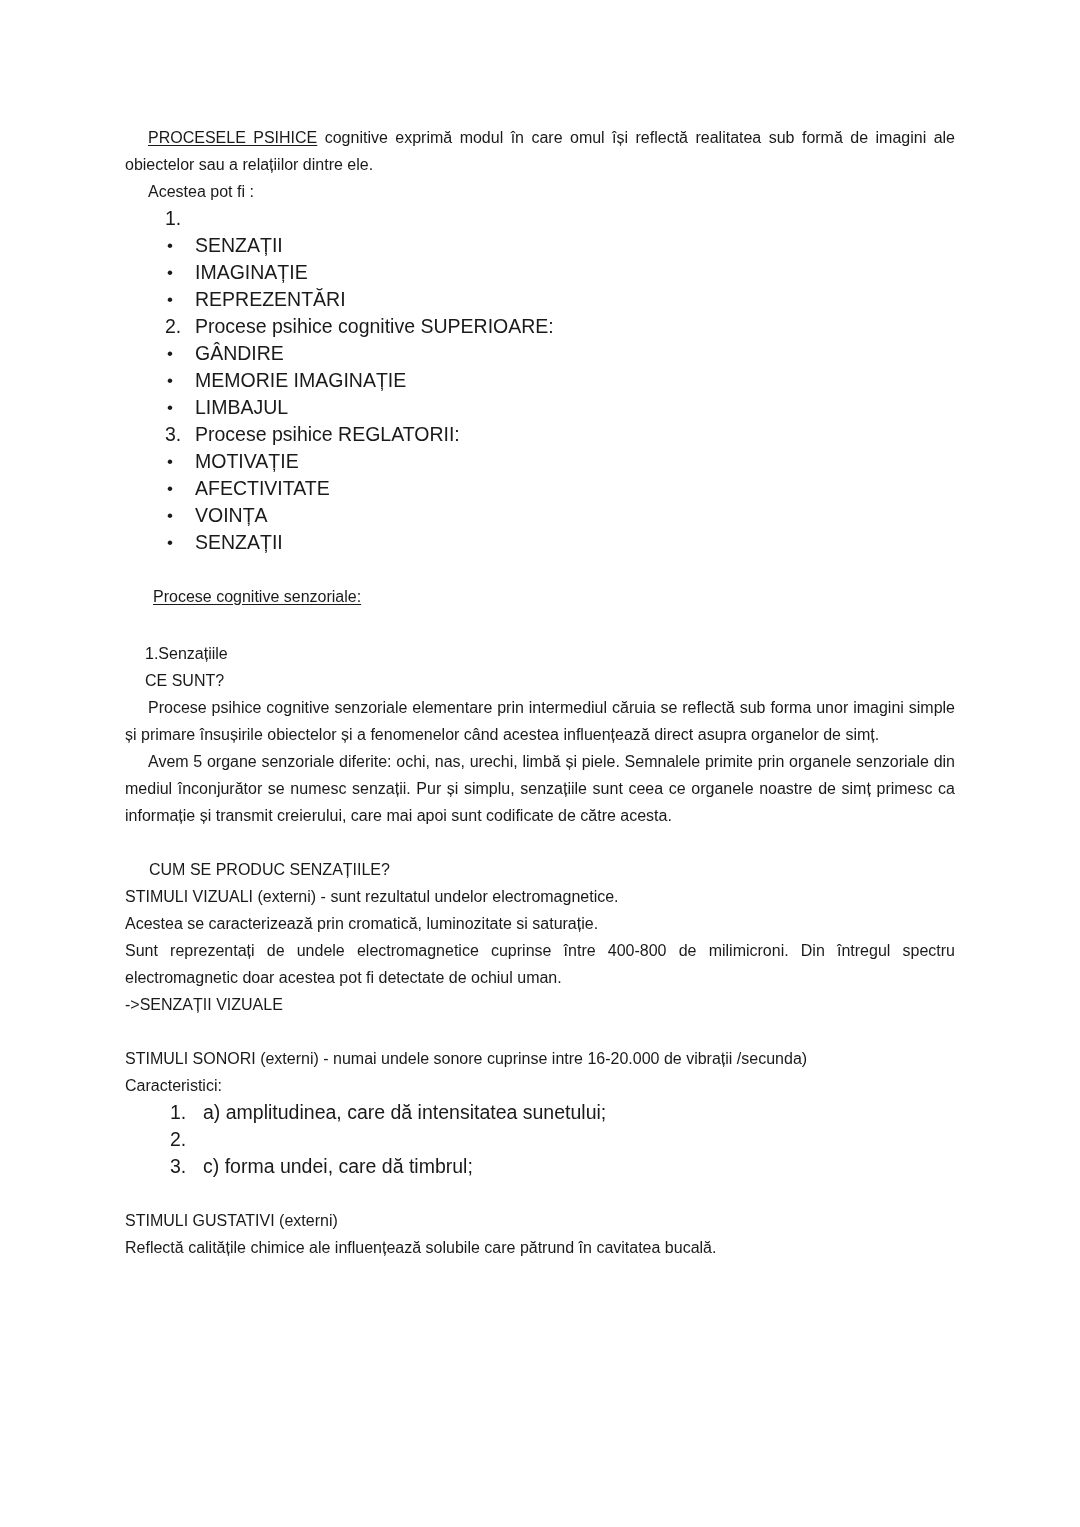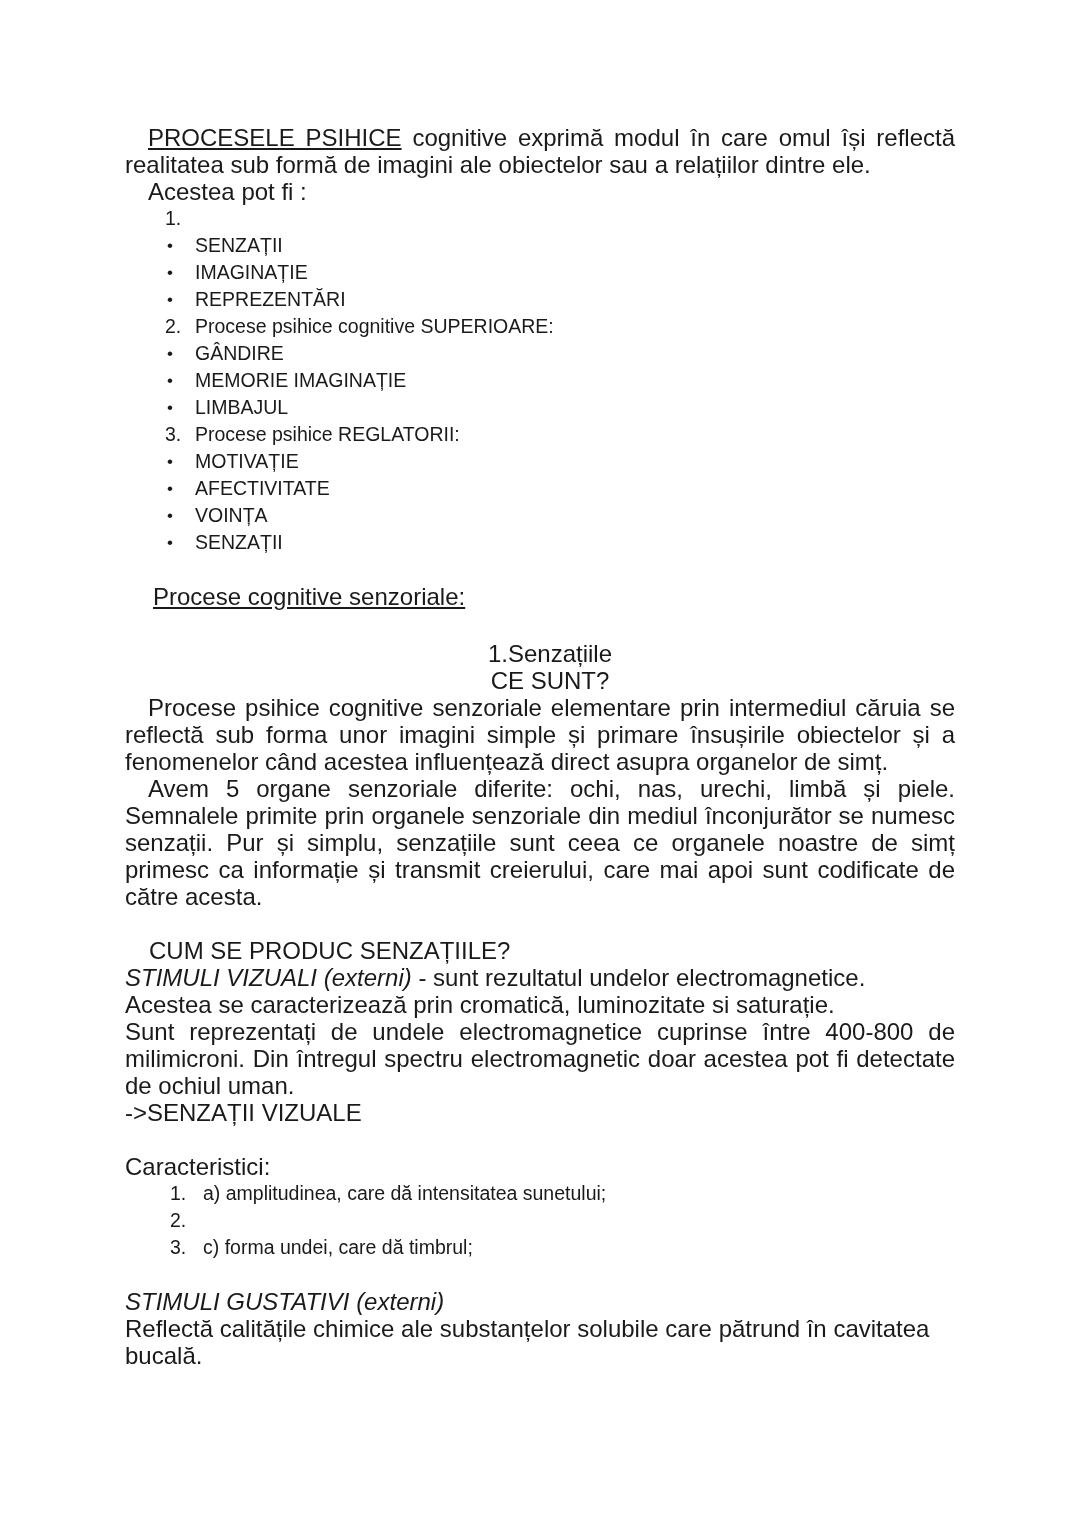--- a/index.html
+++ b/index.html
@@ -27,44 +27,42 @@
 
   .doc {
     width: 830px;
     font-size: 19.5px;
     line-height: 27px;
   }
 
   
   p {
     margin: 0;
-    font-size: 24px;
+    font-size: 16px;
     line-height: 27px;
   }
 
   .just {
     text-align: justify;
     text-justify: inter-word;
   }
 
   .indent {
     text-indent: 23px;
   }
 
   .lead-indent {
     padding-left: 20px;
-    text-align: center;
   }
 
   .bold {
     font-weight: normal;
   }
 
   .ital {
-    font-style: italic;
   }
 
   .uline {
     text-decoration: underline;
     text-underline-offset: 2px;
   }
   .gap-md { height: 27px; }
   .gap-lg { height: 30px; }
 
   
@@ -198,20 +196,21 @@
     <p><span class="ital">STIMULI VIZUALI (externi)</span><span> - sunt rezultatul undelor electromagnetice.</span></p>
 
     <p>Acestea se caracterizează prin cromatică, luminozitate si saturație.</p>
 
     <p class="just">Sunt reprezentați de undele electromagnetice cuprinse între 400-800 de milimicroni. Din întregul spectru electromagnetic doar acestea pot fi detectate de ochiul uman.</p>
 
     <p>-&gt;SENZAȚII VIZUALE</p>
 
     <div class="gap-md"></div>
 
+    <p class="just"><span class="ital">STIMULI SONORI (externi)</span><span> - numai undele sonore cuprinse intre 16-20.000 de vibrații /secunda)</span></p>
 
     <p>Caracteristici:</p>
 
     <ul class="list">
       <li class="list-row deep">
         <span class="marker">1.</span>
         <span>a) amplitudinea, care dă intensitatea sunetului;</span>
       </li>
       <li class="list-row deep">
         <span class="marker">2.</span>
@@ -220,16 +219,16 @@
         <span class="marker">3.</span>
         <span>c) forma undei, care dă timbrul;</span>
       </li>
     </ul>
 
 
     <div class="gap-md"></div>
 
     <p class="ital">STIMULI GUSTATIVI (externi)</p>
 
-    <p>Reflectă calitățile chimice ale substanțelor solubile care pătrund în cavitatea bucală.</p>
+    <p>Reflectă calitățile chimice ale influențează solubile care pătrund în cavitatea bucală.</p>
 
   </div>
 </div>
 
 </body></html>

